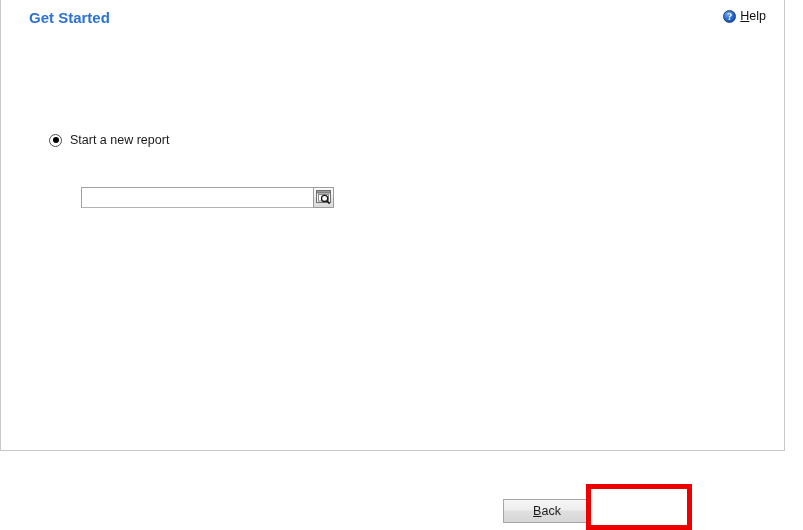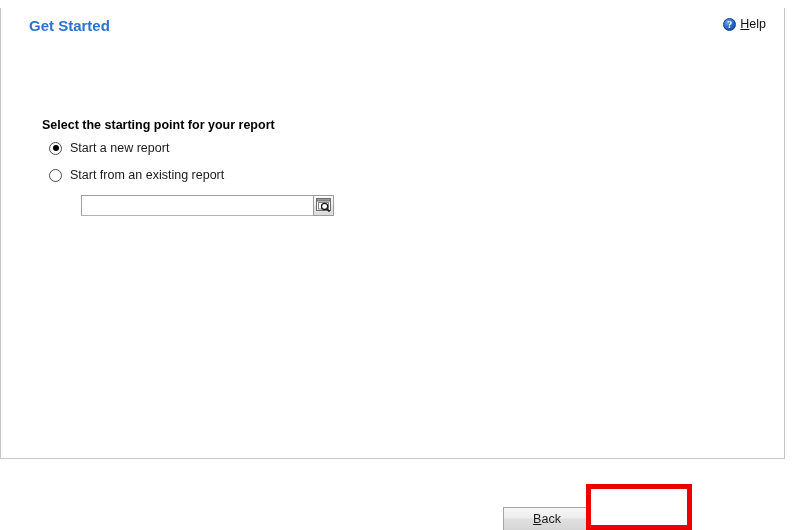--- a/index.html
+++ b/index.html
@@ -13,21 +13,21 @@
     font-family: "Liberation Sans", sans-serif;
     font-size: 12px;
     color: #000000;
     overflow: hidden;
   }
 
   
   #wizard-panel {
     position: absolute;
     left: 0px;
-    top: 8px;
+    top: 0px;
     width: 785px;
     height: 451px;
     background: #ffffff;
     border-right: 1px solid #c8c8c8;
     border-bottom: 1px solid #c8c8c8;
     border-left: 1px solid #c8c8c8;
     box-sizing: border-box;
   }
   #page-body {
     position: absolute;
@@ -262,31 +262,26 @@
   <div id="page-body">
 
     <div id="page-title">Get Started</div>
 
     <div id="help-link">
       <span class="help-icon"></span>
       <span class="help-text"><span class="accel">H</span><span>elp</span></span>
     </div>
 
 
-    <div id="group-heading">Select the starting point for your report</div>
 
     <div class="radio-row" id="radio-row-new">
       <span class="radio-mark checked"></span>
       <span class="radio-label">Start a new report</span>
     </div>
 
-    <div class="radio-row" id="radio-row-existing">
-      <span class="radio-mark"></span>
-      <span class="radio-label">Start from an existing report</span>
-    </div>
 
     <div id="existing-report-picker">
       <input id="existing-report-input" type="text" value="" style="">
       <button id="browse-report-button" title="Browse">
         <svg width="15" height="15" viewBox="0 0 15 15">
           <rect x="0.5" y="0.5" width="14" height="12" fill="#f7f7f7" stroke="#6d6d6d"></rect>
           <rect x="0.5" y="0.5" width="14" height="2.5" fill="#9a9a9a" stroke="#6d6d6d"></rect>
           <rect x="2.5" y="4.5" width="10" height="6.5" fill="#ffffff" stroke="#8a8a8a"></rect>
           <circle cx="8.6" cy="8.4" r="3.1" fill="#ffffff" stroke="#1a1a1a" stroke-width="1.3"></circle>
           <line x1="10.9" y1="10.7" x2="13.6" y2="13.6" stroke="#1a1a1a" stroke-width="1.6"></line>

